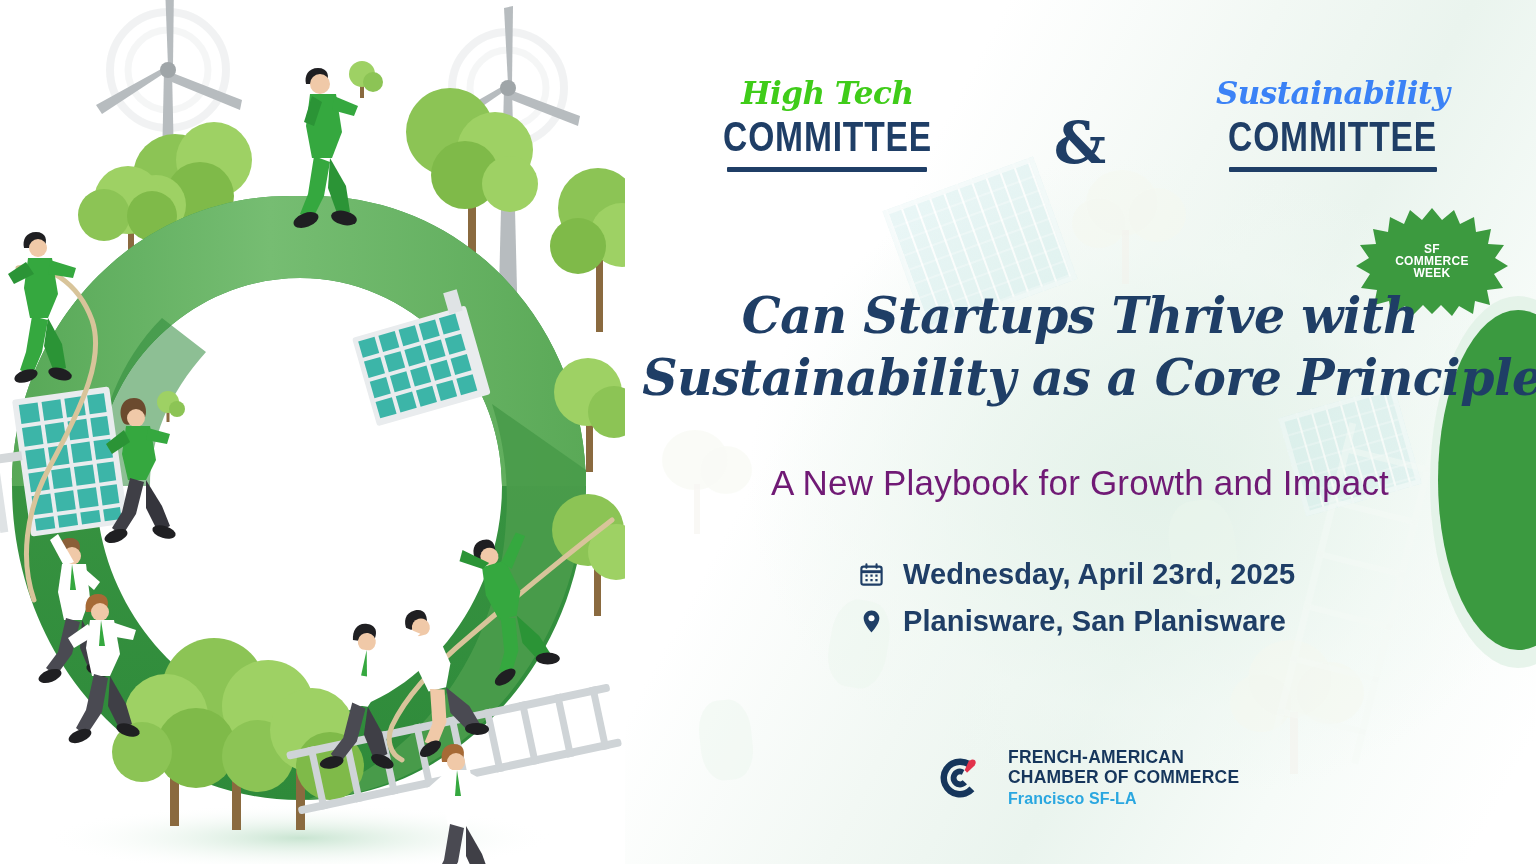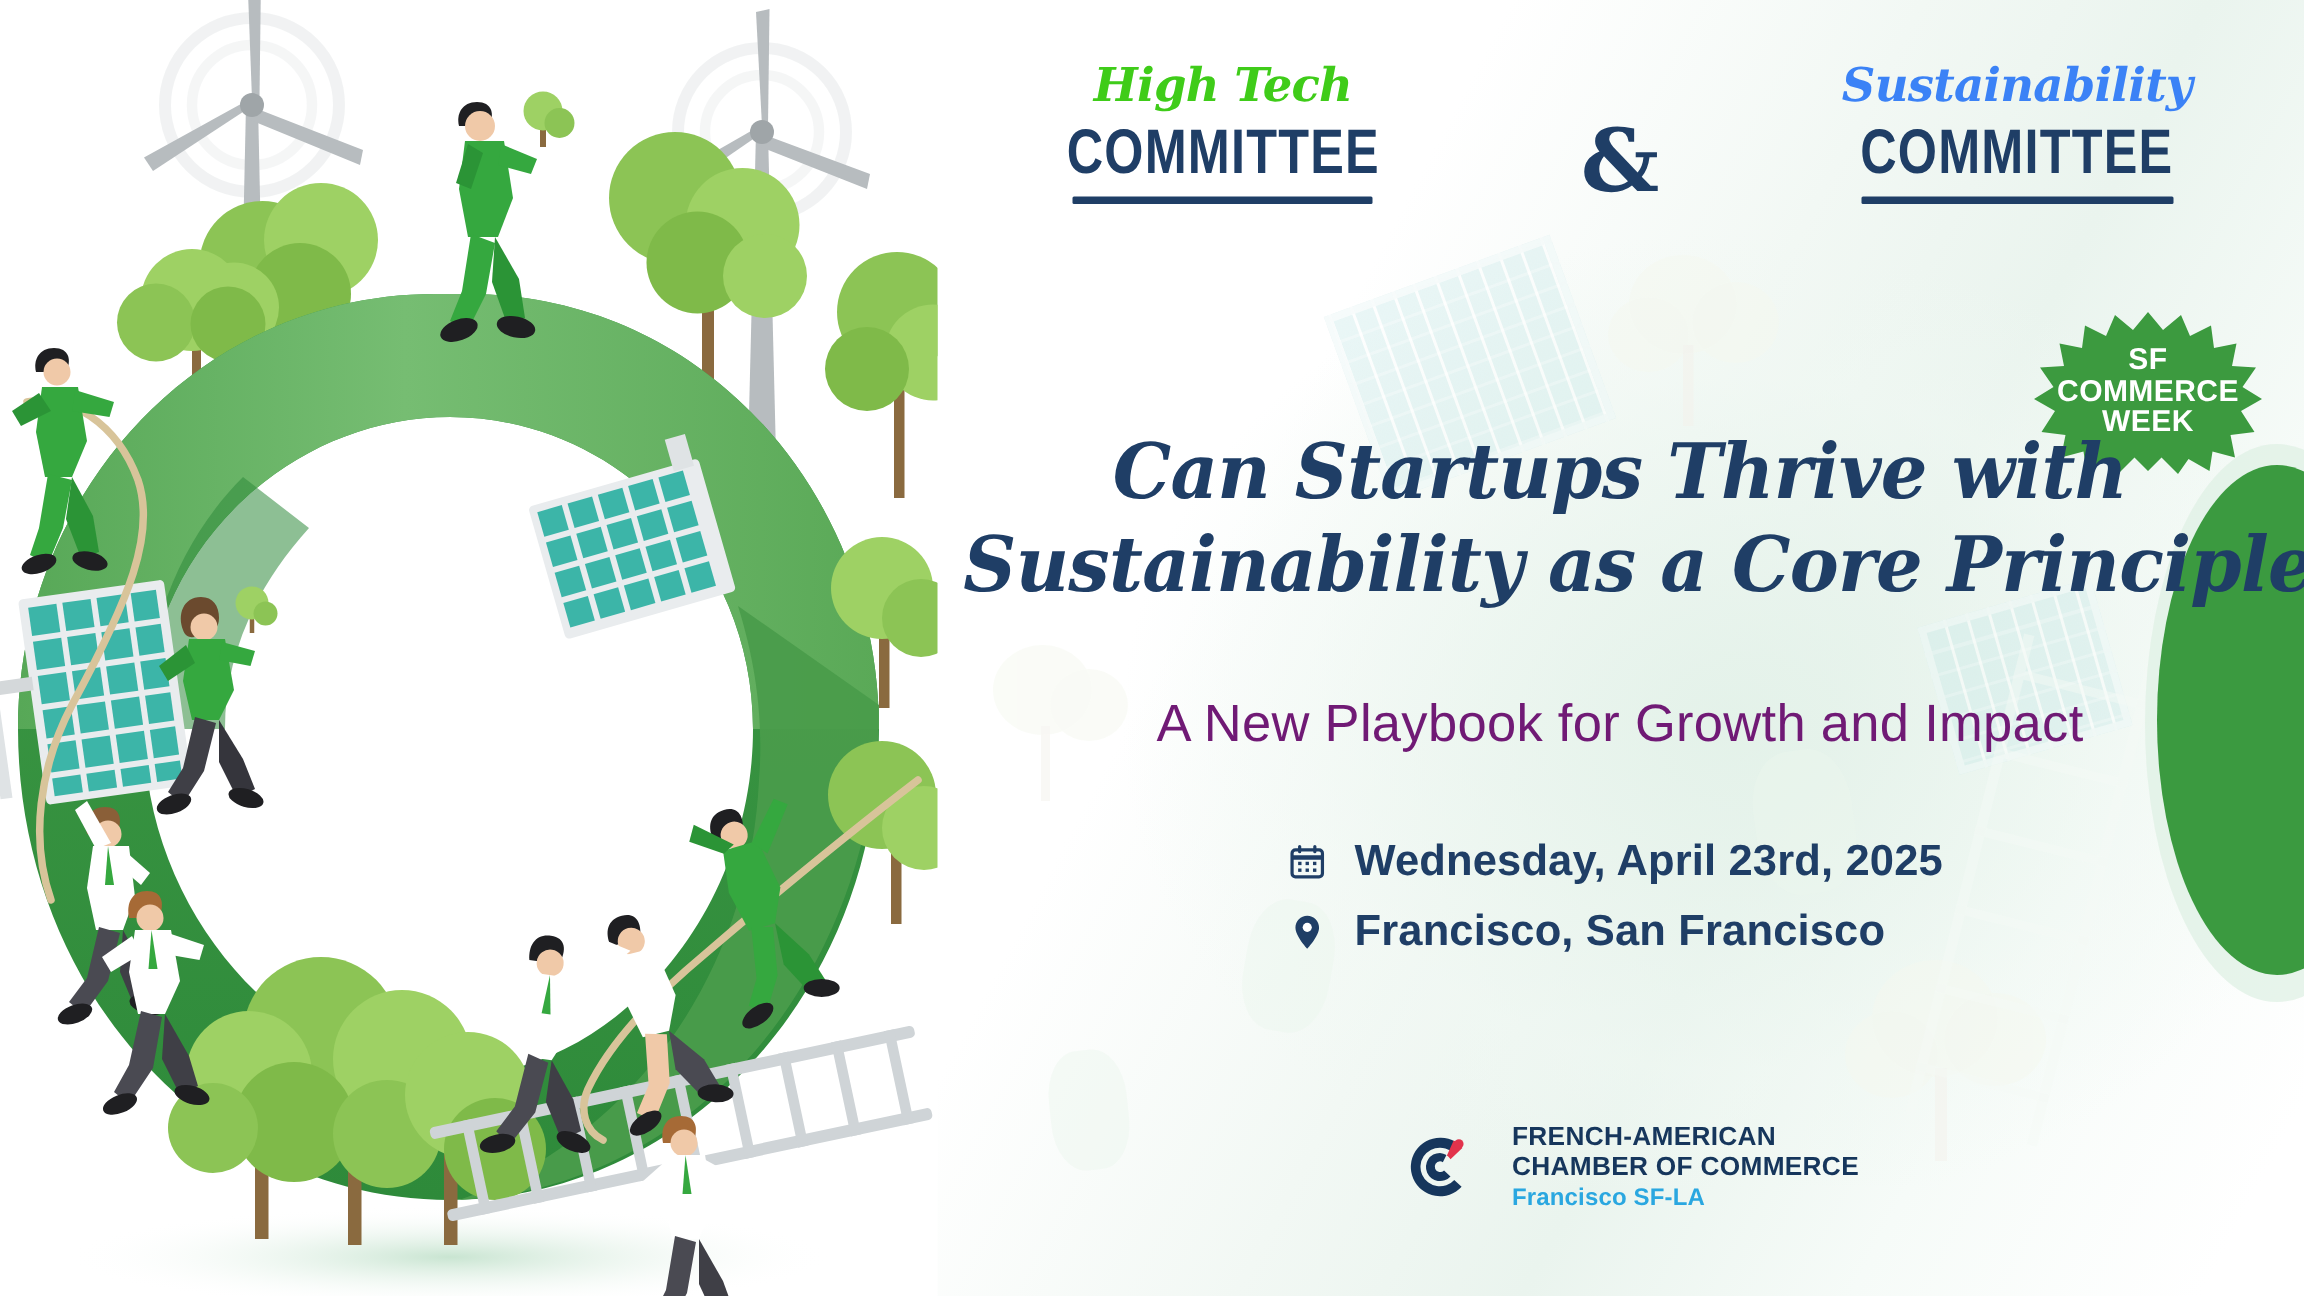--- a/index.html
+++ b/index.html
@@ -26,37 +26,37 @@
   .wm-person{position:absolute;background:rgba(236,246,238,.9);border-radius:40%;}
 
   .green-edge{position:absolute;right:-62px;top:310px;width:160px;height:340px;border-radius:50%;background:#3b9a40;}
   .green-edge-soft{position:absolute;right:-70px;top:296px;width:176px;height:372px;border-radius:50%;background:rgba(223,240,228,.75);}
 
   
   .left-art{position:absolute;left:0;top:0;width:625px;height:864px;overflow:hidden;background:#fff;}
   .left-art svg{display:block;}
 
   
-  .header{position:absolute;left:624px;top:42px;width:912px;height:130px;display:flex;align-items:flex-start;justify-content:center;gap:12px;}
+  .header{position:absolute;left:624px;top:42px;width:912px;height:130px;display:flex;align-items:flex-end;justify-content:center;gap:0;}
   .cmt{display:flex;flex-direction:column;align-items:center;}
   .cmt-kicker{font-family:"DejaVu Serif",serif;font-style:italic;font-weight:bold;font-size:31px;letter-spacing:-0.5px;line-height:1;}
   .cmt-kicker.lime{color:#3fcc19;}
   .cmt-kicker.forest{color:#3b82f6;}
   .cmt-main{font-family:"Liberation Sans",sans-serif;font-weight:bold;font-size:42px;color:#1f3e66;
     letter-spacing:1px;line-height:1;margin-top:7px;transform:scaleX(.80);transform-origin:center;}
   .cmt-rule{height:5px;background:#1f3e66;border-radius:1px;margin-top:9px;}
   .rule-a{width:200px;}
   .rule-b{width:208px;}
   .amp{font-family:"DejaVu Serif",serif;font-weight:bold;font-size:58px;color:#1f3e66;margin:36px 96px 0 96px;line-height:1;}
 
   
   .badge{position:absolute;left:1356px;top:206px;width:152px;height:110px;}
   .badge svg{display:block;}
   .badge-text{position:absolute;inset:0;display:flex;flex-direction:column;align-items:center;justify-content:center;
-    color:#ffffff;font-weight:bold;font-size:20px;line-height:1.02;letter-spacing:.3px;text-align:center;}
+    color:#ffffff;font-weight:bold;font-size:12px;line-height:1.02;letter-spacing:.3px;text-align:center;}
 
   
   .title{position:absolute;left:624px;top:285px;width:912px;text-align:center;
     font-family:"DejaVu Serif",serif;font-style:italic;font-weight:bold;color:#1f3e66;
     font-size:51px;line-height:1.21;letter-spacing:-0.5px;transform:scaleX(.96);transform-origin:center top;}
   .title .ln{display:block;white-space:nowrap;}
 
   .subtitle{position:absolute;left:624px;top:463px;width:912px;text-align:center;
     color:#701a75;font-size:35px;font-weight:300;letter-spacing:.2px;}
 
@@ -491,21 +491,21 @@
     </div>
 
 
     <div class="drow">
       <span class="dicon">
         <svg width="27" height="27" viewBox="0 0 24 24">
           <path d="M12 2.2c-3.9 0-7 3.1-7 7 0 5.2 7 12.6 7 12.6s7-7.4 7-12.6c0-3.9-3.1-7-7-7z" fill="#1f3e66"></path>
           <circle cx="12" cy="9.1" r="2.7" fill="#ffffff"></circle>
         </svg>
       </span>
-      <span class="dtext">Francisco, San Francisco</span>
+      <span class="dtext">Planisware, San Planisware</span>
     </div>
 
   </div>
 
   <div class="logo">
     <span class="logo-mark">
       <svg width="48" height="48" viewBox="0 0 48 48">
         <path d="M24 4.5A19.5 19.5 0 1 0 38.4 37.2l-4.9-4.6A12.9 12.9 0 1 1 24 11.1c2.5 0 4.8.7 6.8 1.9l3.5-5.9A19.4 19.4 0 0 0 24 4.5z" fill="#16365c"></path>
         <path d="M24 14.6A9.4 9.4 0 1 0 31 30.3l-4.3-4a3.6 3.6 0 1 1-2.7-6.1 3.5 3.5 0 0 1 1.9.6l2.4-4.8a9.3 9.3 0 0 0-4.3-1.4z" fill="#16365c"></path>
         <path d="M33.1 6.3c2.3 1.2 4.3 2.9 5.8 5L31 18.8c-.6-1-1.4-1.9-2.4-2.5z" fill="#e2334c"></path>

